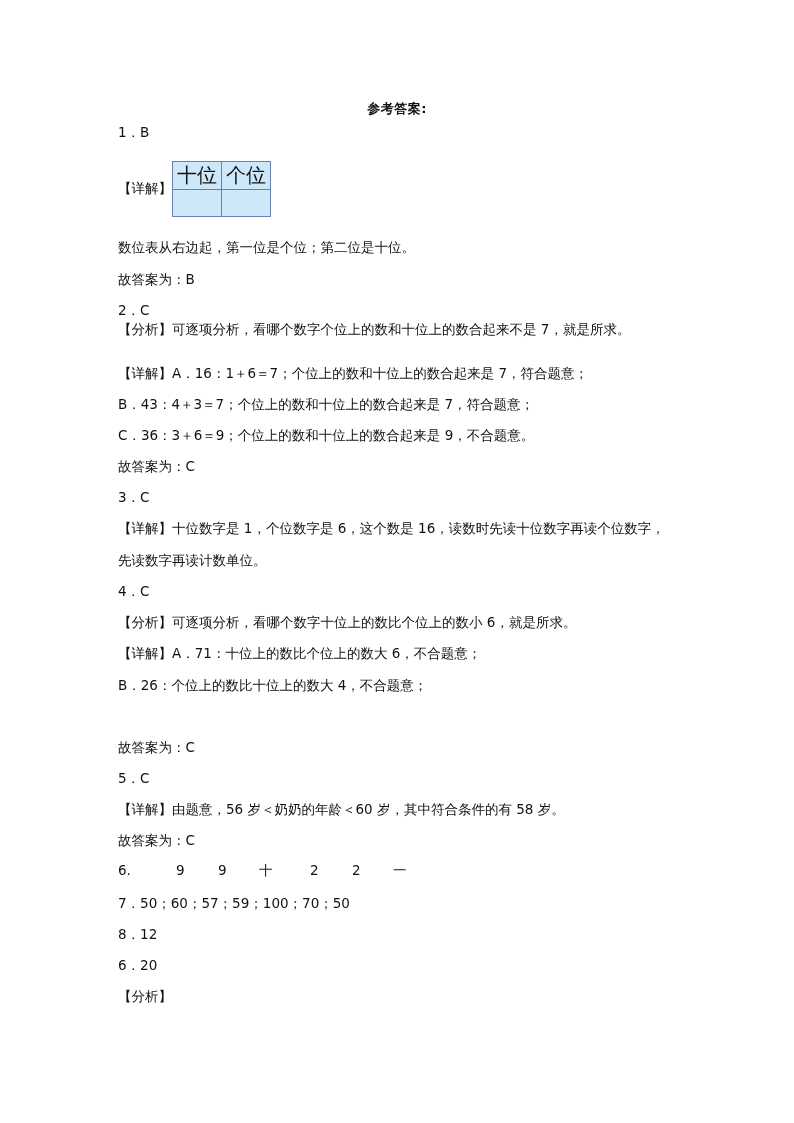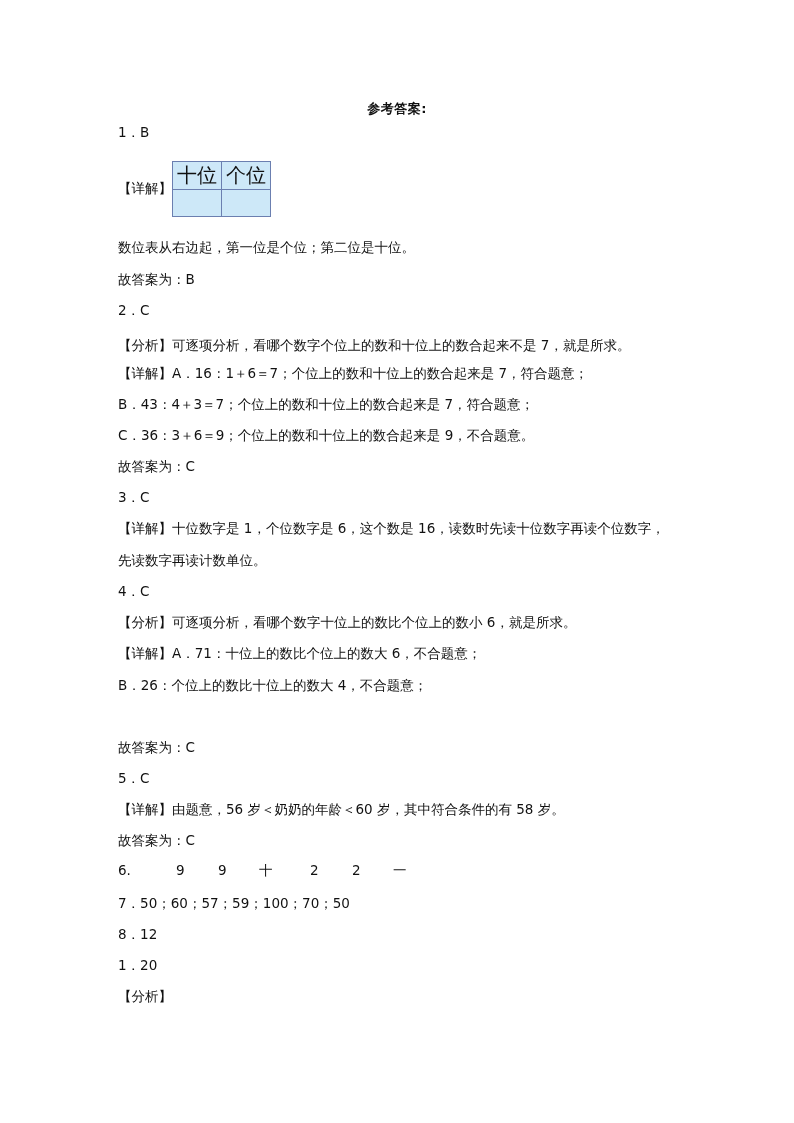--- a/index.html
+++ b/index.html
@@ -37,21 +37,21 @@
         <td></td>
         <td></td>
       </tr>
     </tbody>
       </table>
   </div>
   <div class="line" style="top:238px">数位表从右边起，第一位是个位；第二位是十位。</div>
   <div class="line" style="top:270px">故答案为：B</div>
 
   <div class="line" style="top:301px">2．C</div>
-  <div class="line" style="top:336px">【分析】可逐项分析，看哪个数字个位上的数和十位上的数合起来不是 7，就是所求。</div>
+  <div class="line" style="top:320px">【分析】可逐项分析，看哪个数字个位上的数和十位上的数合起来不是 7，就是所求。</div>
   <div class="line" style="top:364px">【详解】A．16：1＋6＝7；个位上的数和十位上的数合起来是 7，符合题意；</div>
   <div class="line" style="top:395px">B．43：4＋3＝7；个位上的数和十位上的数合起来是 7，符合题意；</div>
   <div class="line" style="top:426px">C．36：3＋6＝9；个位上的数和十位上的数合起来是 9，不合题意。</div>
   <div class="line" style="top:457px">故答案为：C</div>
 
   <div class="line" style="top:488px">3．C</div>
   <div class="line" style="top:519px">【详解】十位数字是 1，个位数字是 6，这个数是 16，读数时先读十位数字再读个位数字，</div>
   <div class="line" style="top:551px">先读数字再读计数单位。</div>
 
   <div class="line" style="top:582px">4．C</div>
@@ -69,16 +69,16 @@
     <span style="left:176px">9</span>
     <span style="left:218px">9</span>
     <span style="left:259px">十</span>
     <span style="left:310px">2</span>
     <span style="left:352px">2</span>
     <span style="left:393px">一</span>
   </div>
 
   <div class="line" style="top:894px">7．50；60；57；59；100；70；50</div>
   <div class="line" style="top:925px">8．12</div>
-  <div class="line" style="top:956px">1．20</div>
+  <div class="line" style="top:956px">6．20</div>
   <div class="line" style="top:987px">【分析】</div>
 
 </div>
 
 </body></html>

